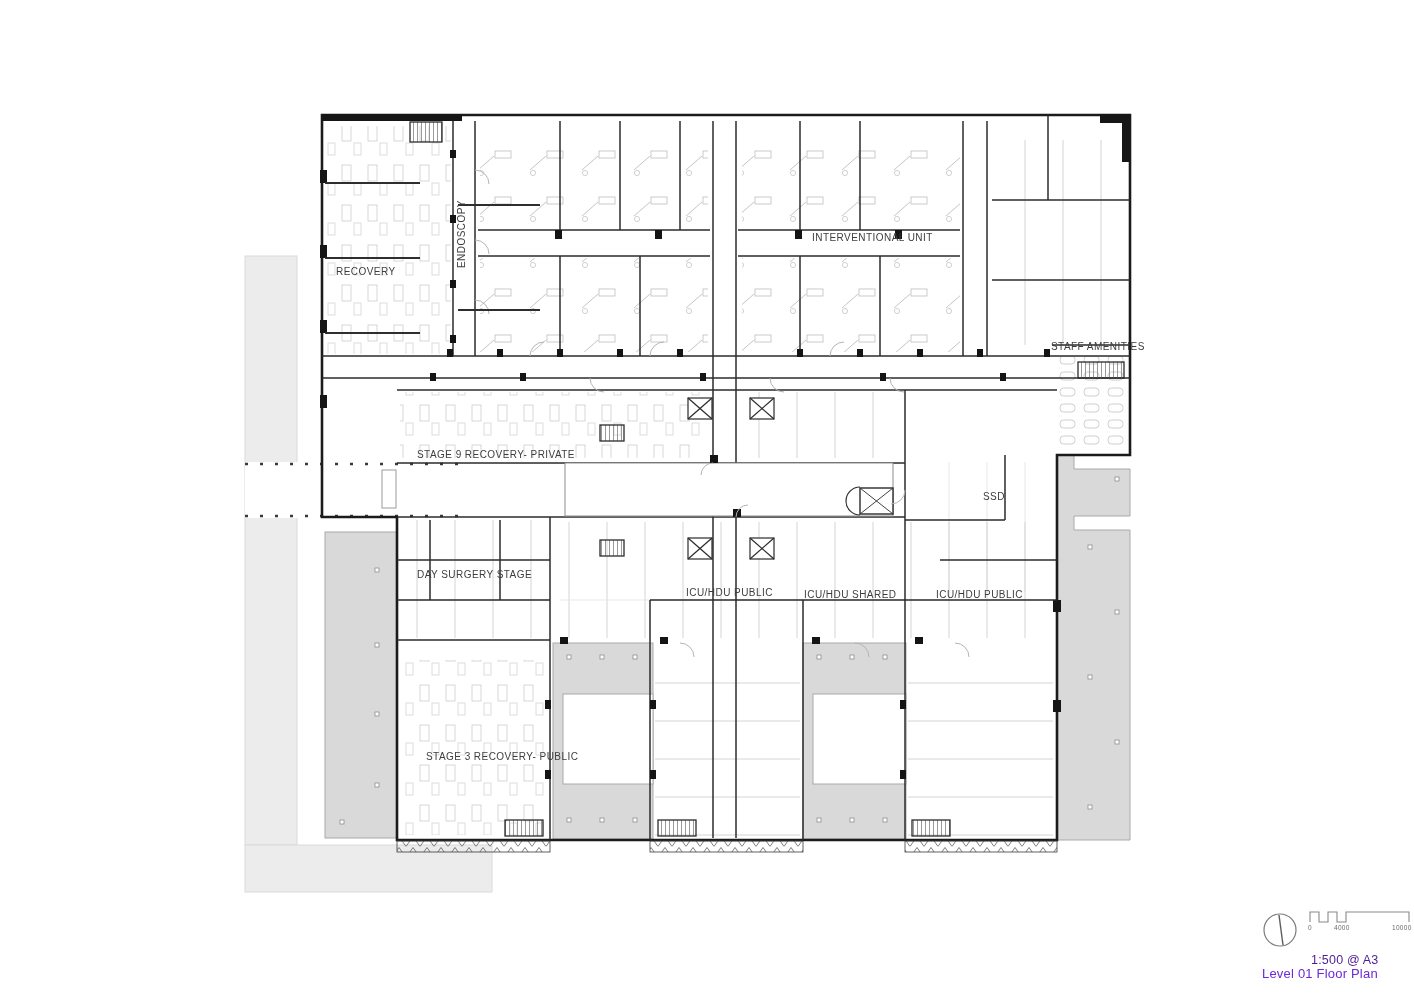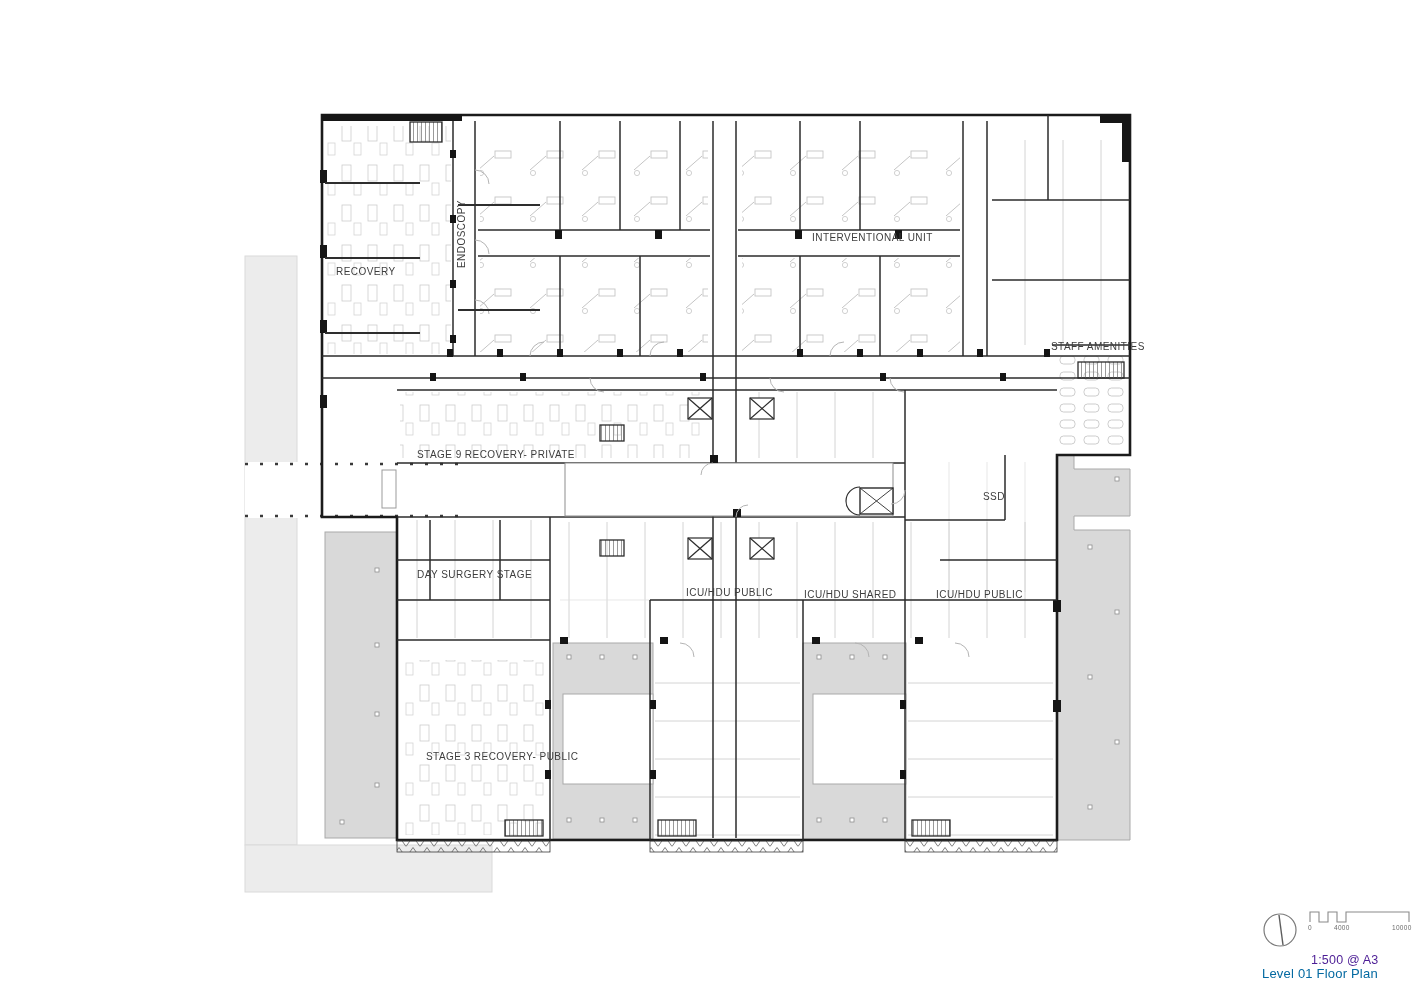--- a/index.html
+++ b/index.html
@@ -10,21 +10,21 @@
   .plan-svg{position:absolute;left:0;top:0;}
   .lbl{
     position:absolute;font-size:10px;color:#3d3d3d;letter-spacing:.45px;
     white-space:nowrap;font-family:"Liberation Sans",sans-serif;
   }
   .lbl.vertical{transform:rotate(-90deg);transform-origin:left top;}
   .tick{
     position:absolute;font-size:6.5px;color:#6b6b6b;letter-spacing:.3px;white-space:nowrap;
   }
   .scale-text{position:absolute;left:1311px;top:933px;font-size:12.5px;color:#4c1d95;letter-spacing:.2px;margin-top:20px;}
-  .drawing-title{position:absolute;left:1262px;top:966px;font-size:13px;color:#0369a1;letter-spacing:.2px;}
+  .drawing-title{position:absolute;left:1262px;top:966px;font-size:13px;color:#6d28d9;letter-spacing:.2px;}
 </style>
 </head>
 <body>
 
 <div class="stage">
 
   <svg class="plan-svg" width="1414" height="1000" viewBox="0 0 1414 1000">
     <defs>
       <pattern id="bedrow" width="26" height="40" patternUnits="userSpaceOnUse">
         <rect x="4" y="5" width="9" height="16" fill="none" stroke="#cccccc" stroke-width="0.8"></rect>

